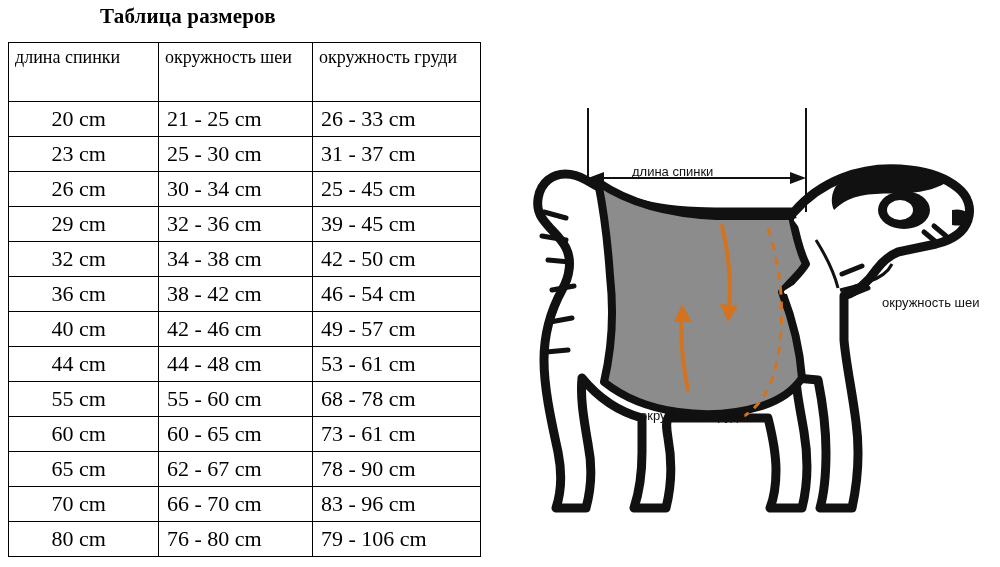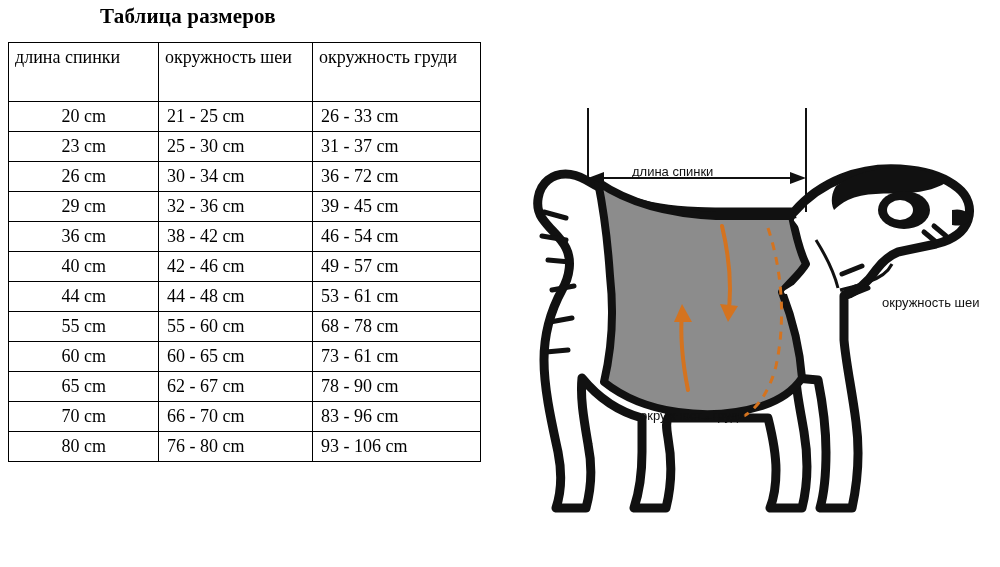--- a/index.html
+++ b/index.html
@@ -50,21 +50,21 @@
   table.sizes th {
     font-size: 18px;
     font-weight: normal;
     text-align: left;
     vertical-align: top;
     padding: 4px 6px 6px 6px;
     line-height: 1.15;
     height: 48px;
   }
   table.sizes td {
-    font-size: 18px;
+    font-size: 22px;
     text-align: center;
     padding: 4px 8px;
     height: 20px;
   }
   table.sizes td.col0 { text-align: right; padding-right: 52px; }
   table.sizes td.col1 { text-align: left; padding-left: 8px; }
   table.sizes td.col2 { text-align: left; }
   col.c0 { width: 150px; }
   col.c1 { width: 154px; }
   col.c2 { width: 168px; }
@@ -117,28 +117,33 @@
             <td class="col2">26 - 33 cm</td>
           </tr>
           <tr>
             <td class="col0">23 cm</td>
             <td class="col1">25 - 30 cm</td>
             <td class="col2">31 - 37 cm</td>
           </tr>
           <tr>
             <td class="col0">26 cm</td>
             <td class="col1">30 - 34 cm</td>
-            <td class="col2">36 - 72 cm</td>
+            <td class="col2">25 - 45 cm</td>
           </tr>
           <tr>
             <td class="col0">29 cm</td>
             <td class="col1">32 - 36 cm</td>
             <td class="col2">39 - 45 cm</td>
           </tr>
           <tr>
+            <td class="col0">32 cm</td>
+            <td class="col1">34 - 38 cm</td>
+            <td class="col2">42 - 50 cm</td>
+          </tr>
+          <tr>
             <td class="col0">36 cm</td>
             <td class="col1">38 - 42 cm</td>
             <td class="col2">46 - 54 cm</td>
           </tr>
           <tr>
             <td class="col0">40 cm</td>
             <td class="col1">42 - 46 cm</td>
             <td class="col2">49 - 57 cm</td>
           </tr>
           <tr>
@@ -162,21 +167,21 @@
             <td class="col2">78 - 90 cm</td>
           </tr>
           <tr>
             <td class="col0">70 cm</td>
             <td class="col1">66 - 70 cm</td>
             <td class="col2">83 - 96 cm</td>
           </tr>
           <tr>
             <td class="col0">80 cm</td>
             <td class="col1">76 - 80 cm</td>
-            <td class="col2">93 - 106 cm</td>
+            <td class="col2">79 - 106 cm</td>
           </tr>
         </tbody>
     </table>
   </div>
 
   <div class="illustration">
     <svg width="500" height="500" viewBox="0 0 500 500" xmlns="http://www.w3.org/2000/svg">
 
       <g stroke="#111" stroke-width="9" fill="#ffffff" stroke-linejoin="round" stroke-linecap="round">
         <path d="M 48 120

